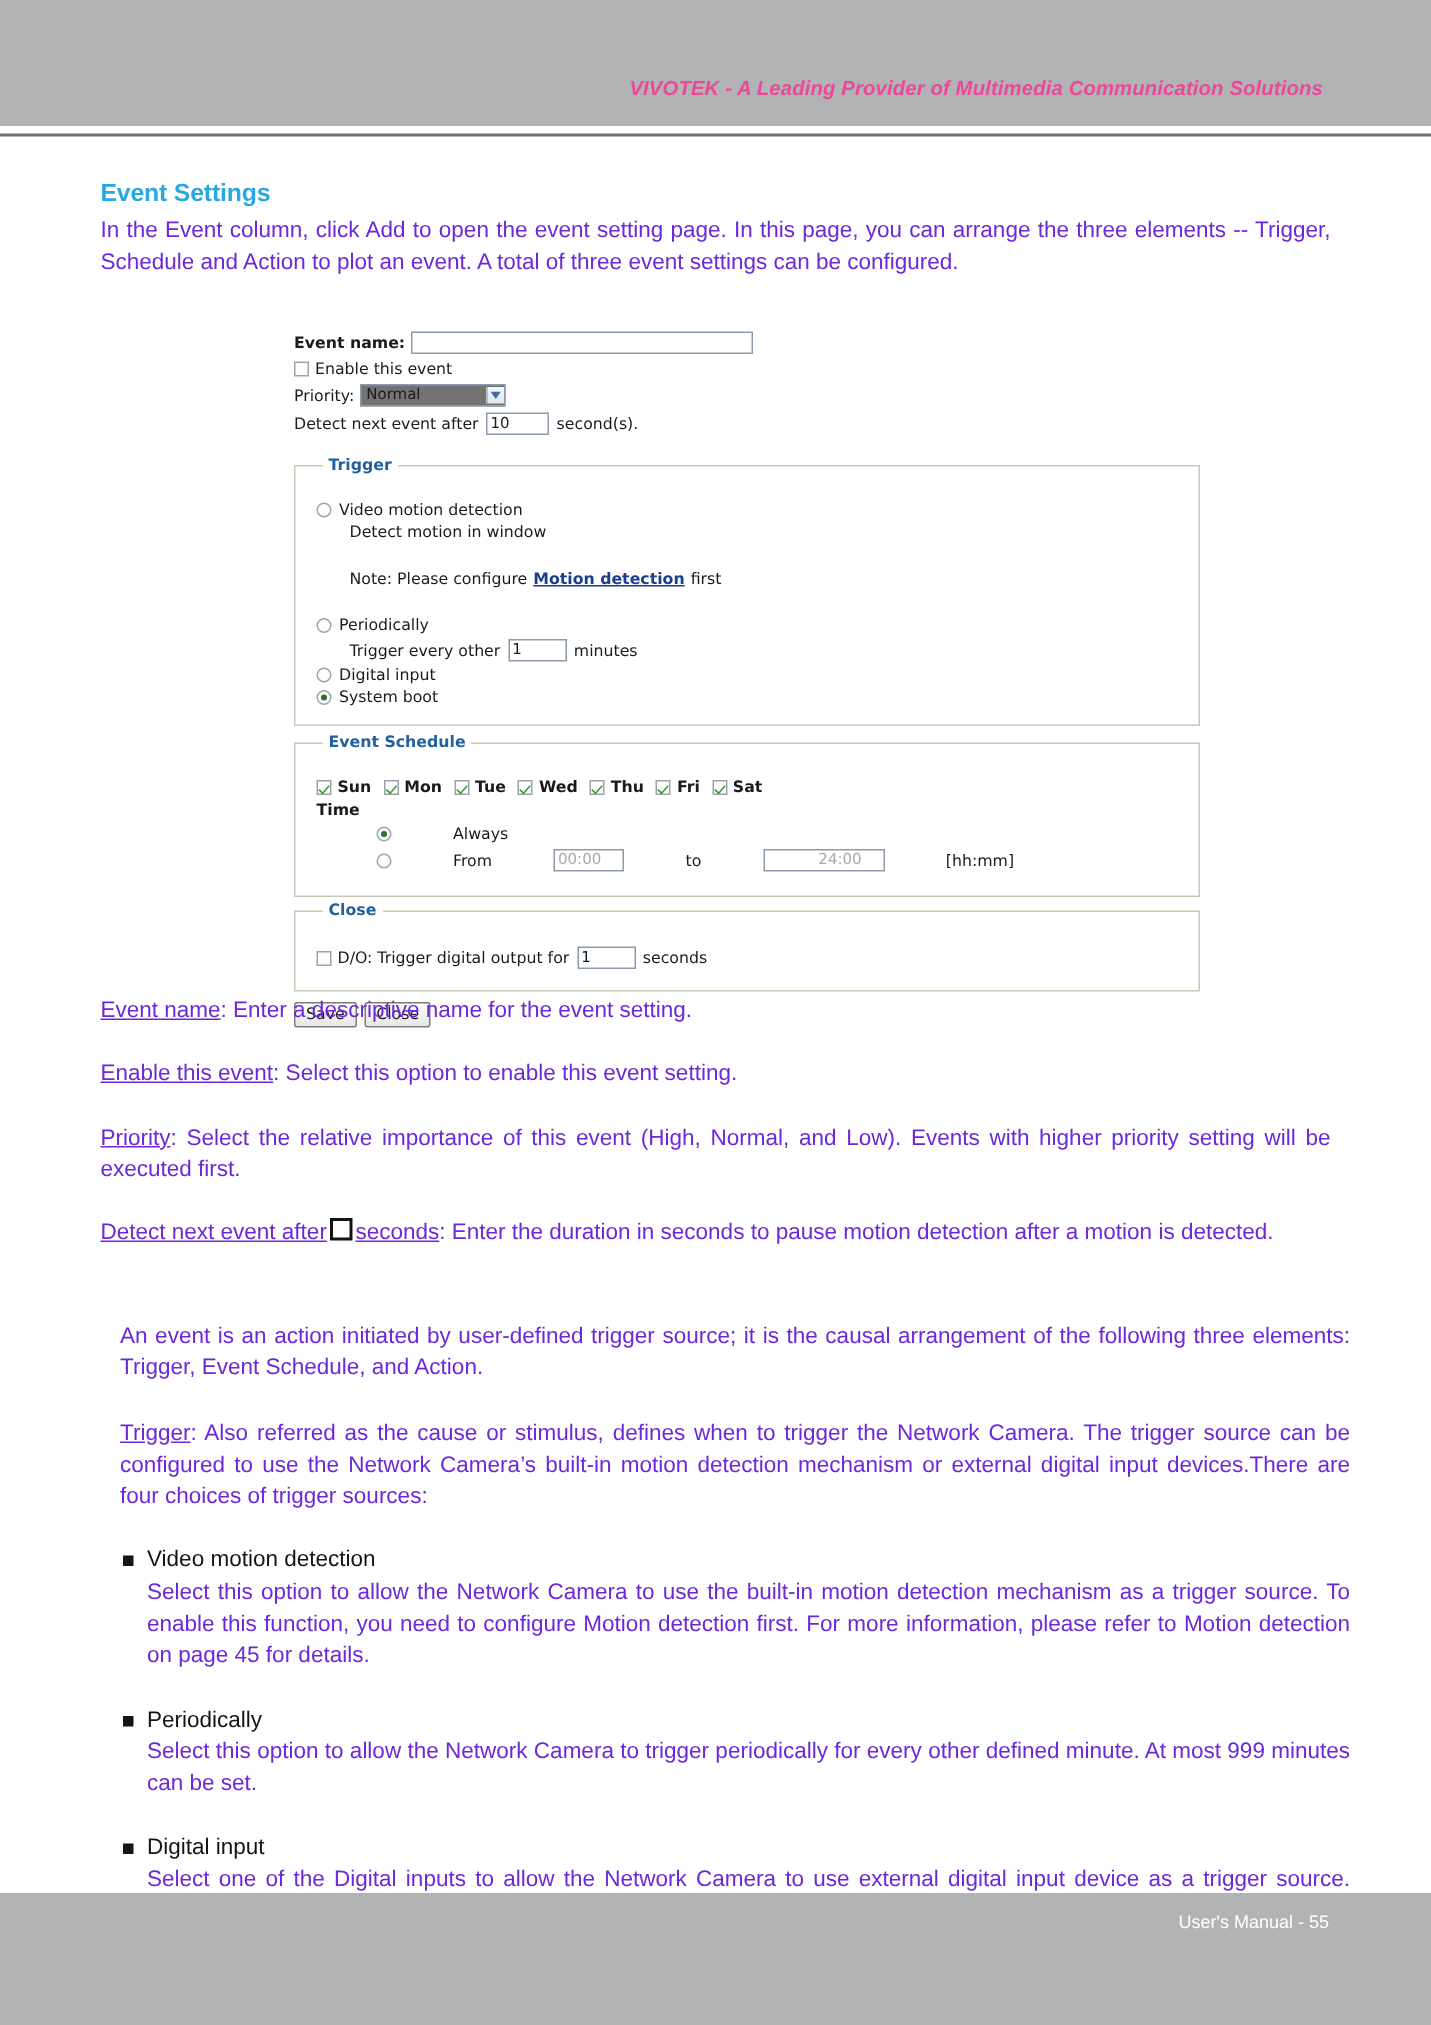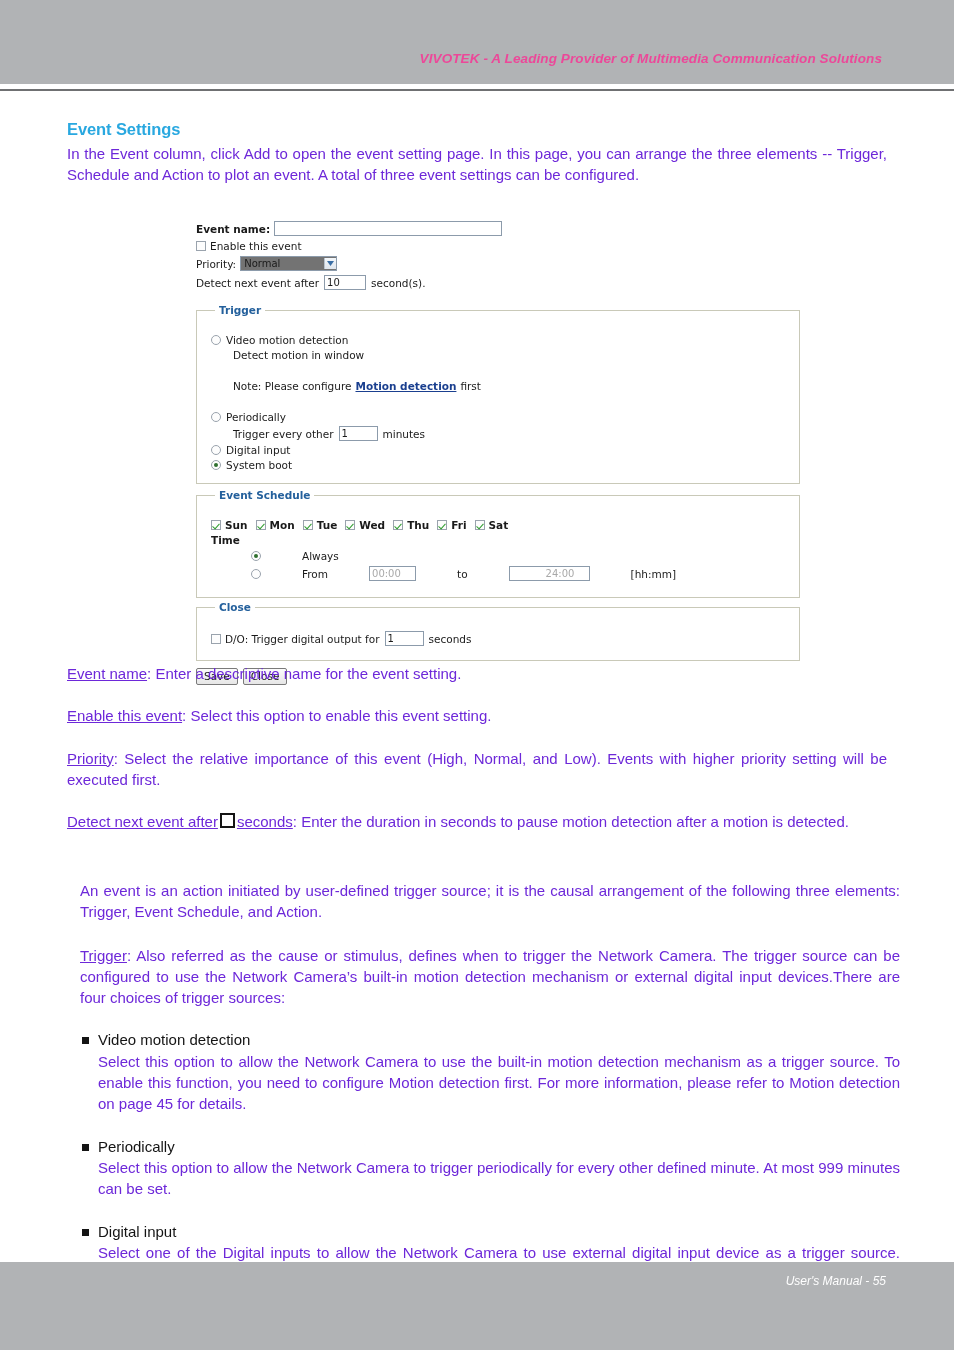--- a/index.html
+++ b/index.html
@@ -48,21 +48,20 @@
     left: 0; top: 1262px;
     width: 954px;
     height: 88px;
     background: #b1b3b5;
   }
   .footer-text {
     position: absolute;
     right: 68px;
     top: 1274px;
     font-size: 12px;
-    font-style: italic;
     color: #ffffff;
     white-space: nowrap;
   }
 
   
   .content {
     position: absolute;
     left: 67px;
     top: 120px;
     width: 820px;

